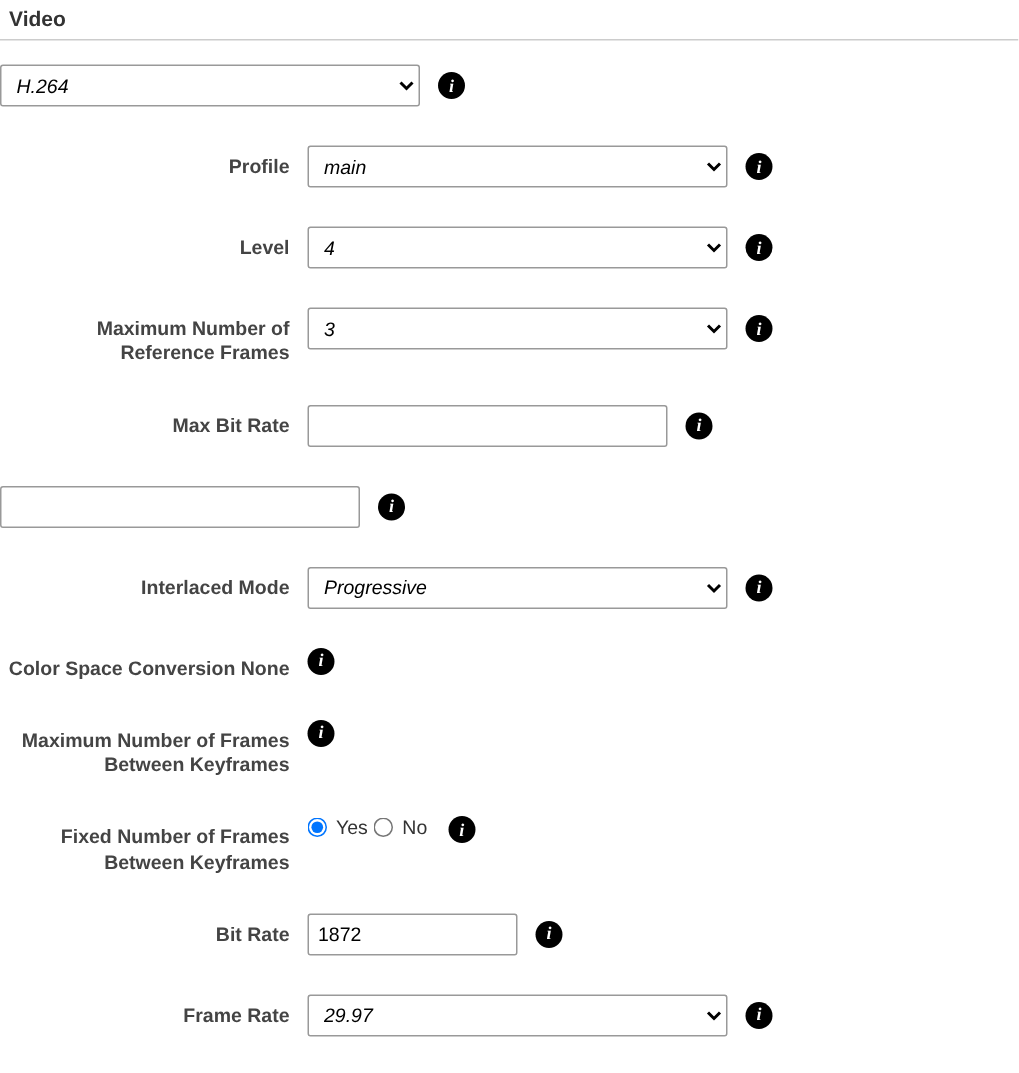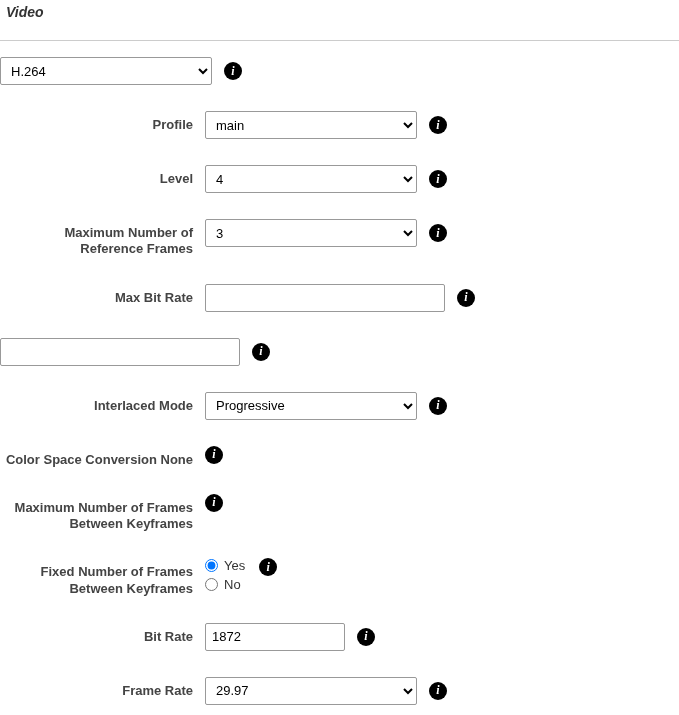--- a/index.html
+++ b/index.html
@@ -10,23 +10,22 @@
     body {
       font-family: Arial, Helvetica, sans-serif;
       font-size: 13px;
       color: #333;
       background: #fff;
       width: 679px;
     }
     .section-header {
       font-weight: bold;
       font-size: 14px;
-      padding: 4px 6px 20px 6px;
+      padding: 4px 6px 6px 6px;
       border-bottom: 1px solid #ccc;
-      font-style: italic;
     }
     .form-area {
       padding-top: 16px;
     }
     .form-row {
       display: flex;
       align-items: flex-start;
       margin-bottom: 26px;
     }
     .form-label {
@@ -37,27 +36,28 @@
       padding-top: 6px;
       color: #444;
       line-height: 1.25;
     }
     .form-control-wrap {
       display: flex;
       align-items: center;
       gap: 12px;
     }
     .select-wide {
-      width: 212px;
+      width: 280px;
       height: 28px;
       padding: 3px 6px;
       font-size: 13px;
       border: 1px solid #999;
       background: #fff;
       border-radius: 2px;
+      font-style: italic;
     }
     .input-wide {
       width: 240px;
       height: 28px;
       padding: 3px 6px;
       font-size: 13px;
       border: 1px solid #999;
       background: #fff;
       border-radius: 2px;
     }
@@ -80,21 +80,20 @@
       background: #000;
       color: #fff;
       font-weight: bold;
       font-size: 12px;
       font-family: Georgia, serif;
       font-style: italic;
       cursor: pointer;
     }
     .radio-group {
       display: flex;
-      flex-direction: column;
       gap: 4px;
     }
     .radio-line {
       display: flex;
       align-items: center;
       gap: 6px;
     }
     .radio-row-wrap {
       display: flex;
       align-items: flex-start;

